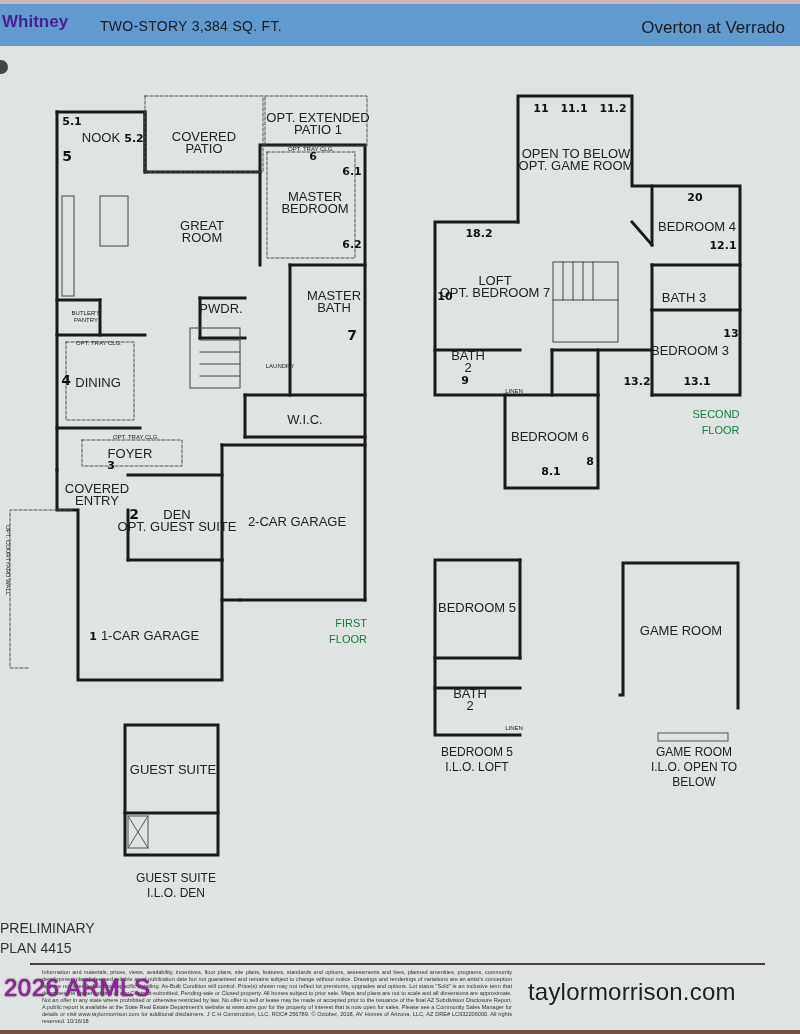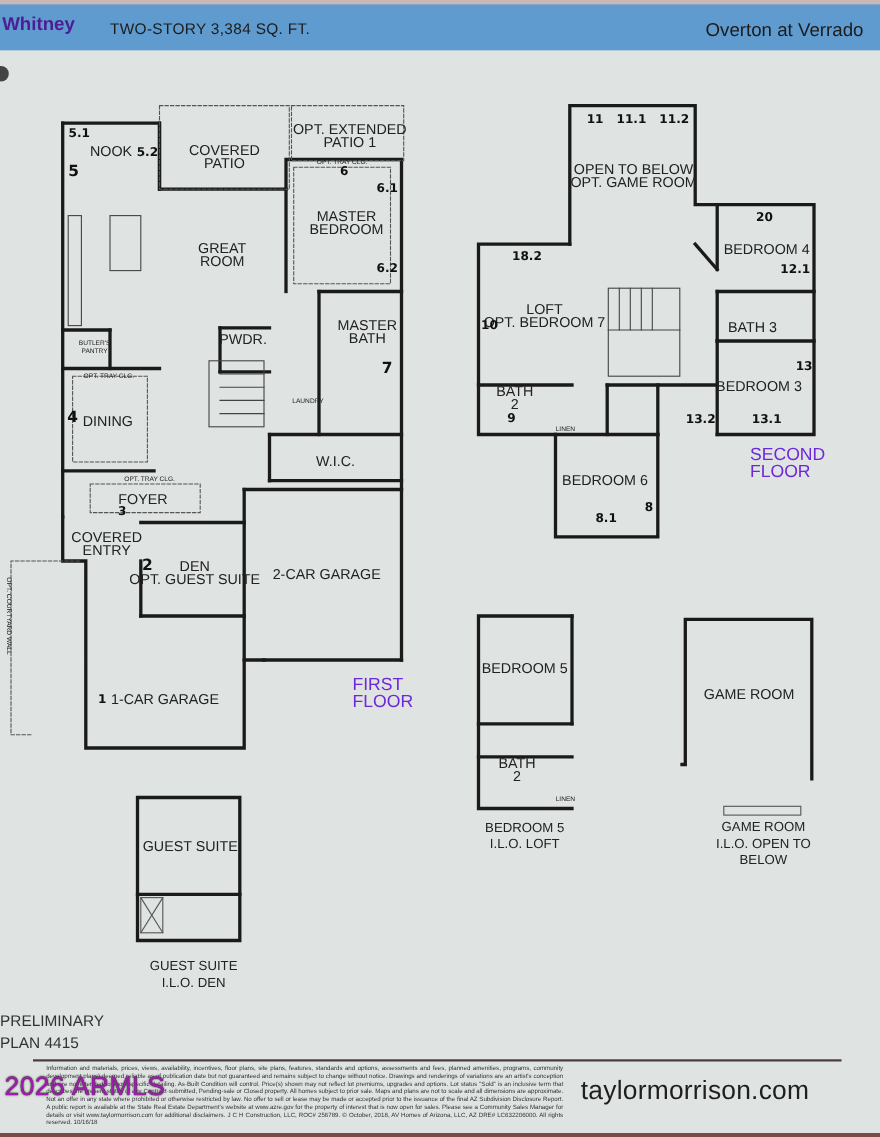--- a/index.html
+++ b/index.html
@@ -28,21 +28,21 @@
   .caption {
     position: absolute; font-size: 12px; color: #222; text-align: center;
     line-height: 15px; white-space: pre-line; transform: translate(-50%, -50%);
   }
   .handnote {
     position: absolute; font-family: "DejaVu Sans", sans-serif; font-size: 14px;
     color: #111; transform: translate(-50%, -50%); font-weight: bold;
   }
   .handnote.small { font-size: 11px; }
   .floor-label {
-    position: absolute; font-size: 16px; color: #6d28d9; text-align: left;
+    position: absolute; font-size: 11px; color: #15803d; text-align: right;
     line-height: 16px; white-space: pre-line; transform: translate(-50%, -50%);
   }
   .prelim { position: absolute; left: 0; font-size: 14px; color: #333; }
   .footer-rule { position: absolute; left: 30px; top: 963px; width: 735px; height: 2px; background: #4a3a3a; }
   .footer-bottom { position: absolute; left: 0; top: 1030px; width: 800px; height: 4px; background: #7a4b47; }
   .disclaimer {
     position: absolute; left: 42px; top: 969px; width: 470px; font-size: 5.6px;
     line-height: 7px; color: #333; text-align: justify;
   }
   .brand { position: absolute; left: 528px; top: 978px; font-size: 24px; color: #1f1f1f; letter-spacing: 0.2px; }

